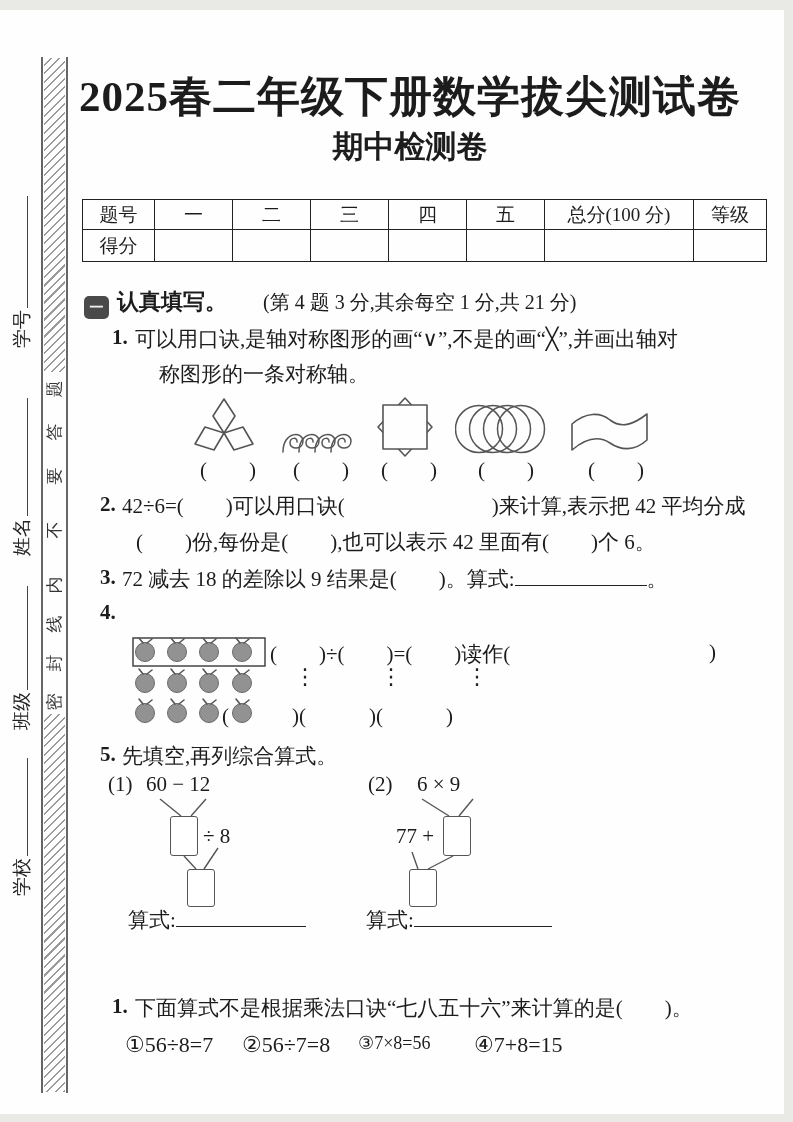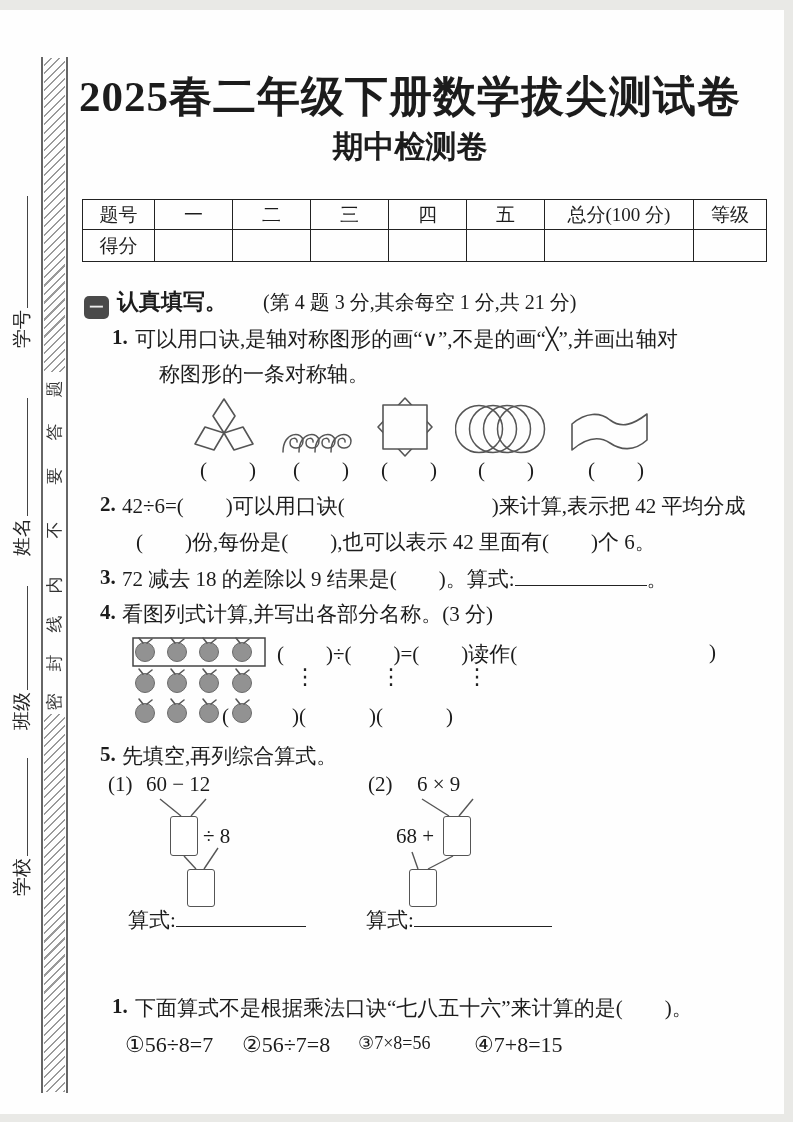--- a/index.html
+++ b/index.html
@@ -152,21 +152,20 @@
   <span class="abs qnum" style="left:100px;top:492px;">2.</span>
   <span class="abs qtext pre" style="left:122px;top:492px;">42÷6=(　　)可以用口诀(　　　　　　　)来计算,表示把 42 平均分成</span>
   <span class="abs qtext pre" style="left:136px;top:528px;">(　　)份,每份是(　　),也可以表示 42 里面有(　　)个 6。</span>
 
   <span class="abs qnum" style="left:100px;top:565px;">3.</span>
   <div class="abs qtext" style="left:122px;top:565px;">
     <span>72 减去 18 的差除以 9 结果是(　　)。算式:</span><span class="blankline" style="width:132px;"></span><span>。</span>
   </div>
 
   <span class="abs qnum" style="left:100px;top:600px;">4.</span>
-  <span class="abs qtext" style="left:122px;top:600px;">看图列式计算,并写出各部分名称。(3 分)</span>
 
   <svg class="abs" style="left:132px;top:637px;" width="136" height="92" viewBox="0 0 136 92">
     <defs>
       <g id="apple">
         <circle cx="0" cy="2" r="9.5" fill="#929292" stroke="#6a6a6a" stroke-width="1"></circle>
         <path d="M-2,-7 L-6,-12 M2,-7 L7,-11" stroke="#555" stroke-width="1.6" fill="none" stroke-linecap="round"></path>
       </g>
     </defs>
     <rect x="1" y="1" width="132" height="28" fill="none" stroke="#444" stroke-width="1.5"></rect>
     <use href="#apple" x="13" y="13"></use>
@@ -176,21 +175,21 @@
     <use href="#apple" x="13" y="44"></use>
       <use href="#apple" x="45" y="44"></use>
       <use href="#apple" x="77" y="44"></use>
       <use href="#apple" x="110" y="44"></use>
     <use href="#apple" x="13" y="74"></use>
       <use href="#apple" x="45" y="74"></use>
       <use href="#apple" x="77" y="74"></use>
       <use href="#apple" x="110" y="74"></use>
   </svg>
 
-  <span class="abs qtext pre" style="left:277px;top:640px;text-align:right;">(　　)÷(　　)=(　　)读作(</span>
+  <span class="abs qtext pre" style="left:270px;top:640px;text-align:right;">(　　)÷(　　)=(　　)读作(</span>
   <span class="abs qtext" style="left:709px;top:640px;">)</span>
   <span class="abs dots" style="left:294px;top:666px;">⋮</span>
   <span class="abs dots" style="left:380px;top:666px;">⋮</span>
   <span class="abs dots" style="left:466px;top:666px;">⋮</span>
   <span class="abs qtext pre" style="left:222px;top:702px;">(　　　)(　　　)(　　　)</span>
 
   <span class="abs qnum" style="left:100px;top:742px;">5.</span>
   <span class="abs qtext" style="left:122px;top:742px;">先填空,再列综合算式。</span>
 
   <div class="abs" style="left:108px;top:772px;width:240px;height:135px;">
@@ -216,21 +215,21 @@
     <svg class="abs" style="left:0;top:0;" width="240" height="135" viewBox="0 0 240 135">
       <g stroke="#555" stroke-width="1.4">
         <line x1="62" y1="27" x2="89" y2="44"></line>
           <line x1="113" y1="27" x2="99" y2="44"></line>
         <line x1="52" y1="80" x2="58" y2="97"></line>
           <line x1="93" y1="84" x2="68" y2="97"></line>
       </g>
     </svg>
     <span class="abs qtext" style="left:8px;top:0;">(2)</span>
     <span class="abs qtext" style="left:57px;top:0;">6 × 9</span>
-    <span class="abs qtext" style="left:36px;top:52px;">68 +</span>
+    <span class="abs qtext" style="left:36px;top:52px;">77 +</span>
     <div class="fbox" style="left:83px;top:44px;width:26px;height:38px;"></div>
     <div class="fbox" style="left:49px;top:97px;width:26px;height:36px;"></div>
   </div>
   <div class="abs qtext" style="left:366px;top:906px;">
     <span>算式:</span><span class="blankline" style="width:138px;"></span>
   </div>
 
 
   <span class="abs qnum" style="left:112px;top:994px;">1.</span>
   <span class="abs qtext" style="left:135px;top:994px;">下面算式不是根据乘法口诀“七八五十六”来计算的是(　　)。</span>

